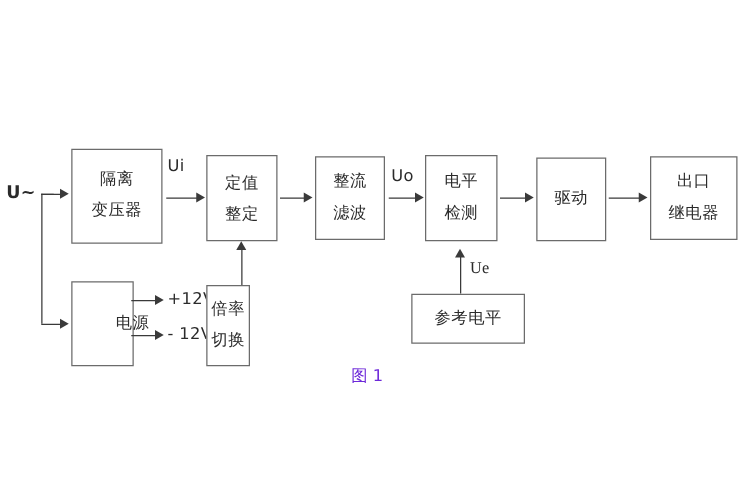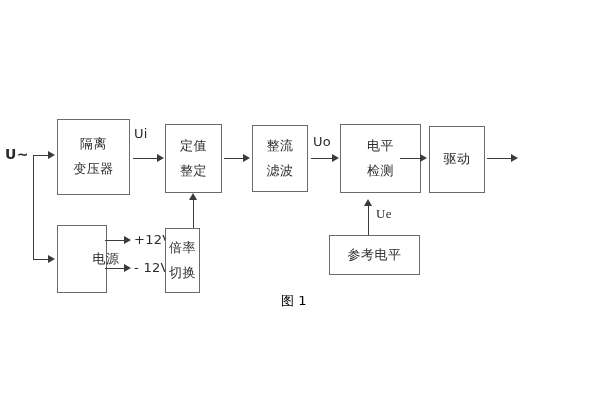--- a/index.html
+++ b/index.html
@@ -41,21 +41,21 @@
     font-size: 13px;
     white-space: nowrap;
     letter-spacing: 0.3px;
   }
   .lbl.big {
     font-size: 14px;
     font-weight: bold;
   }
   .caption {
     position: absolute;
-    color: #000000;
+    color: #6d28d9;
     font-size: 13px;
     white-space: nowrap;
   }
   
   .hline {
     position: absolute;
     height: 1px;
     background: #3a3a3a;
   }
   .vline {
@@ -132,21 +132,21 @@
 
   <div class="box" style="left:252px; top:125px; width:56px; height:67px;">
     <span class="ln">整流</span>
     <span class="ln">滤波</span>
   </div>
 
   <div class="lbl" style="left:313px; top:134px;">Uo</div>
   <div class="hline" style="left:311px; top:158px; width:23px;"></div>
   <div class="arrow-r" style="left:332px; top:154px;"></div>
 
-  <div class="box" style="left:340px; top:124px; width:81px; height:69px;">
+  <div class="box" style="left:340px; top:124px; width:58px; height:69px;">
     <span class="ln">电平</span>
     <span class="ln">检测</span>
   </div>
 
   <div class="vline" style="left:368px; top:205px; height:30px;"></div>
   <div class="arrow-u" style="left:364px; top:199px;"></div>
   <div class="lbl" style="left:376px; top:206px;font-family:Liberation Serif, serif;">Ue</div>
 
   <div class="box" style="left:329px; top:235px; width:91px; height:40px;">
     <span class="ln">参考电平</span>
@@ -155,16 +155,20 @@
   <div class="hline" style="left:400px; top:158px; width:21px;"></div>
   <div class="arrow-r" style="left:420px; top:154px;"></div>
 
   <div class="box" style="left:429px; top:126px; width:56px; height:67px;">
     <span class="ln">驱动</span>
   </div>
 
   <div class="hline" style="left:487px; top:158px; width:25px;"></div>
   <div class="arrow-r" style="left:511px; top:154px;"></div>
 
+  <div class="box" style="left:520px; top:125px; width:70px; height:67px;">
+    <span class="ln">出口</span>
+    <span class="ln">继电器</span>
+  </div>
 
   <div class="caption" style="left:281px; top:292px;">图 1</div>
 
 </div>
 
 </body></html>

